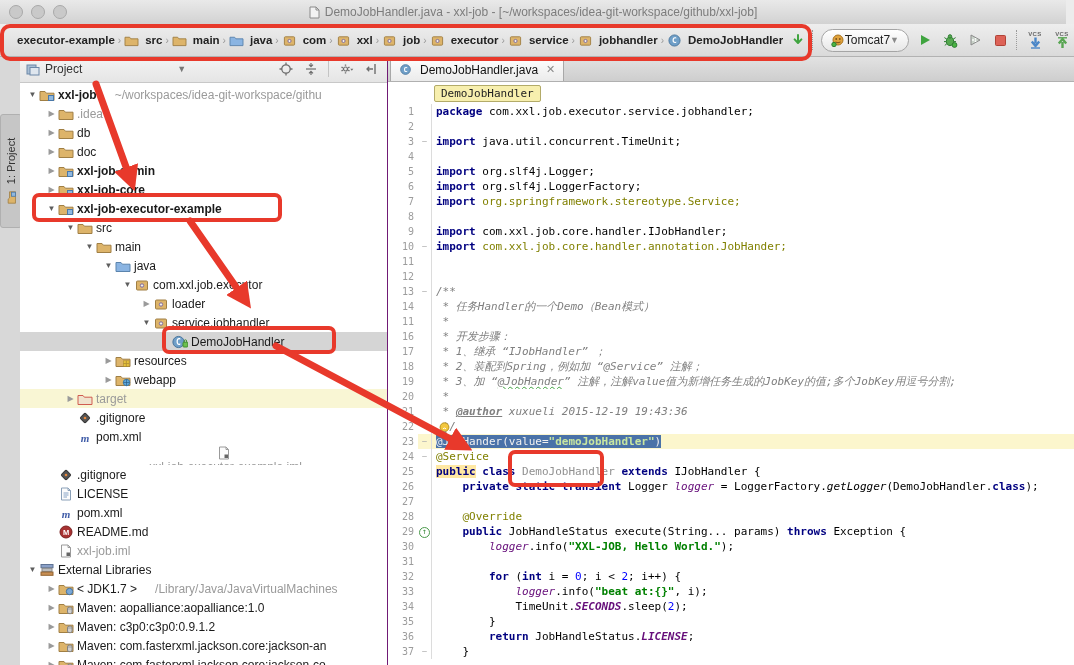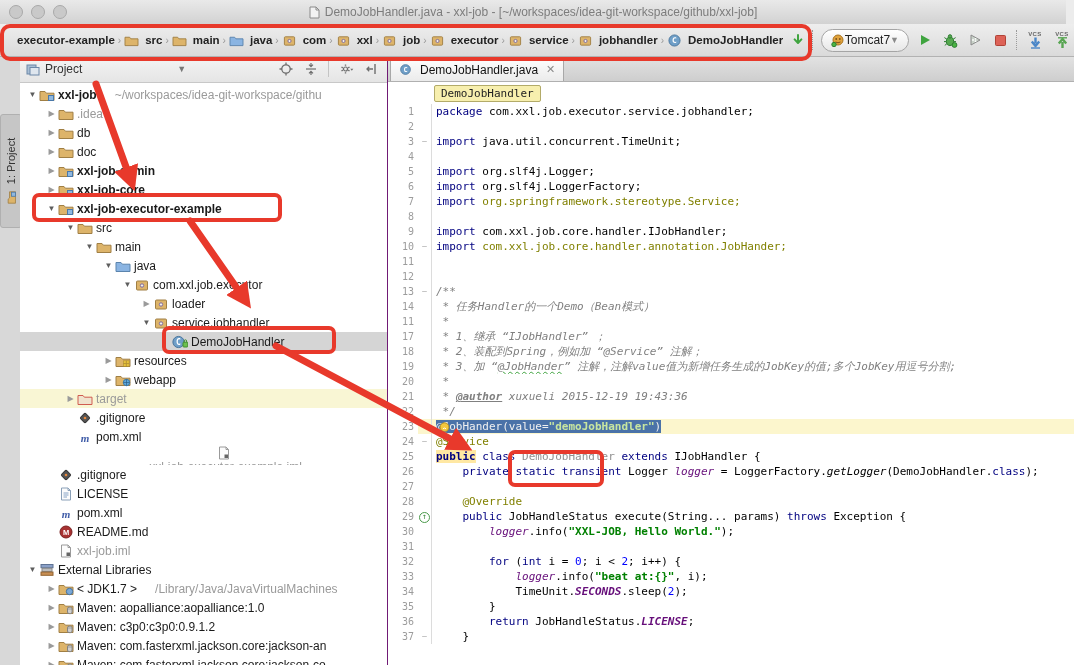--- a/index.html
+++ b/index.html
@@ -72,21 +72,21 @@
   .code{position:absolute;top:22px;left:0;right:0}
   .cl{display:flex;height:15px;font:11px/15px "DejaVu Sans Mono",monospace;white-space:pre}
   .ln{width:26px;flex:none;text-align:right;padding-right:4px;color:#9c9c9c;font-size:10px;background:#fff}
   .fold{width:13px;flex:none;border-right:1px solid #dcdcdc;color:#b3b3b3;font-size:9px;text-align:center}
   .cb{flex:1;padding-left:4px;overflow:hidden}
   .cl.caret .fold,.cl.caret .cb{background:#fcf6cd}
   .selw{background:#4a72a8}
   .ovr{display:inline-block;width:9px;height:9px;line-height:8px;border:1px solid #4a9a4a;border-radius:50%;
     color:#3d8b3d;font-size:8px;text-align:center}
   .tk-p{color:#000}
-  .tk-k{color:#000080;font-weight:normal}
+  .tk-k{color:#000080;font-weight:bold}
   .tk-s{color:#008000;font-weight:bold}
   .tk-n{color:#0000ff}
   .tk-c{color:#808080;font-style:italic}
   .tk-a{color:#808000}
   .tk-f{color:#660e7a;font-style:italic}
   .tk-F{color:#660e7a;font-style:italic;font-weight:bold}
   .tk-i{font-style:italic}
   .tk-g{color:#909090}
   .tk-ca{color:#808080;font-weight:bold;font-style:italic;text-decoration:underline}
   .tk-sq{color:#808080;font-style:italic;text-decoration:underline wavy #3fa33f;text-decoration-thickness:1px}
@@ -678,20 +678,21 @@
         <div class="cl"><span class="ln">6</span><span class="fold"></span><span class="cb"><span class="tk-k">import </span><span class="tk-p">org.slf4j.LoggerFactory;</span></span></div>
         <div class="cl"><span class="ln">7</span><span class="fold"></span><span class="cb"><span class="tk-k">import </span><span class="tk-a">org.springframework.stereotype.Service;</span></span></div>
         <div class="cl"><span class="ln">8</span><span class="fold"></span><span class="cb"></span></div>
         <div class="cl"><span class="ln">9</span><span class="fold"></span><span class="cb"><span class="tk-k">import </span><span class="tk-p">com.xxl.job.core.handler.IJobHandler;</span></span></div>
         <div class="cl"><span class="ln">10</span><span class="fold">−</span><span class="cb"><span class="tk-k">import </span><span class="tk-a">com.xxl.job.core.handler.annotation.JobHander;</span></span></div>
         <div class="cl"><span class="ln">11</span><span class="fold"></span><span class="cb"></span></div>
         <div class="cl"><span class="ln">12</span><span class="fold"></span><span class="cb"></span></div>
         <div class="cl"><span class="ln">13</span><span class="fold">−</span><span class="cb"><span class="tk-c">/**</span></span></div>
         <div class="cl"><span class="ln">14</span><span class="fold"></span><span class="cb"><span class="tk-c"> * 任务Handler的一个Demo（Bean模式）</span></span></div>
         <div class="cl"><span class="ln">11</span><span class="fold"></span><span class="cb"><span class="tk-c"> *</span></span></div>
+        <div class="cl"><span class="ln">16</span><span class="fold"></span><span class="cb"><span class="tk-c"> * 开发步骤：</span></span></div>
         <div class="cl"><span class="ln">17</span><span class="fold"></span><span class="cb"><span class="tk-c"> * 1、继承 “IJobHandler” ；</span></span></div>
         <div class="cl"><span class="ln">18</span><span class="fold"></span><span class="cb"><span class="tk-c"> * 2、装配到Spring，例如加 “@Service” 注解；</span></span></div>
         <div class="cl"><span class="ln">19</span><span class="fold"></span><span class="cb"><span class="tk-c"> * 3、加 “</span><span class="tk-sq">@JobHander</span><span class="tk-c">” 注解，注解value值为新增任务生成的JobKey的值;多个JobKey用逗号分割;</span></span></div>
         <div class="cl"><span class="ln">20</span><span class="fold"></span><span class="cb"><span class="tk-c"> *</span></span></div>
         <div class="cl"><span class="ln">21</span><span class="fold"></span><span class="cb"><span class="tk-c"> * </span><span class="tk-ca">@author</span><span class="tk-c"> xuxueli 2015-12-19 19:43:36</span></span></div>
         <div class="cl"><span class="ln">22</span><span class="fold"></span><span class="cb"><span class="tk-c"> */</span></span></div>
         <div class="cl caret"><span class="ln">23</span><span class="fold">−</span><span class="cb"><span class="selw"><span class="tk-w">@JobHander(value=</span><span class="tk-ws">"demoJobHandler"</span><span class="tk-w">)</span></span></span></div>
         <div class="cl"><span class="ln">24</span><span class="fold">−</span><span class="cb"><span class="tk-a">@Service</span></span></div>
         <div class="cl"><span class="ln">25</span><span class="fold"></span><span class="cb"><span class="tk-hl">public</span><span class="tk-k"> class </span><span class="tk-g">DemoJobHandler</span><span class="tk-k"> extends </span><span class="tk-p">IJobHandler {</span></span></div>
         <div class="cl"><span class="ln">26</span><span class="fold"></span><span class="cb"><span class="tk-p">    </span><span class="tk-k">private static transient </span><span class="tk-p">Logger </span><span class="tk-f">logger</span><span class="tk-p"> = LoggerFactory.</span><span class="tk-i">getLogger</span><span class="tk-p">(DemoJobHandler.</span><span class="tk-k">class</span><span class="tk-p">);</span></span></div>

